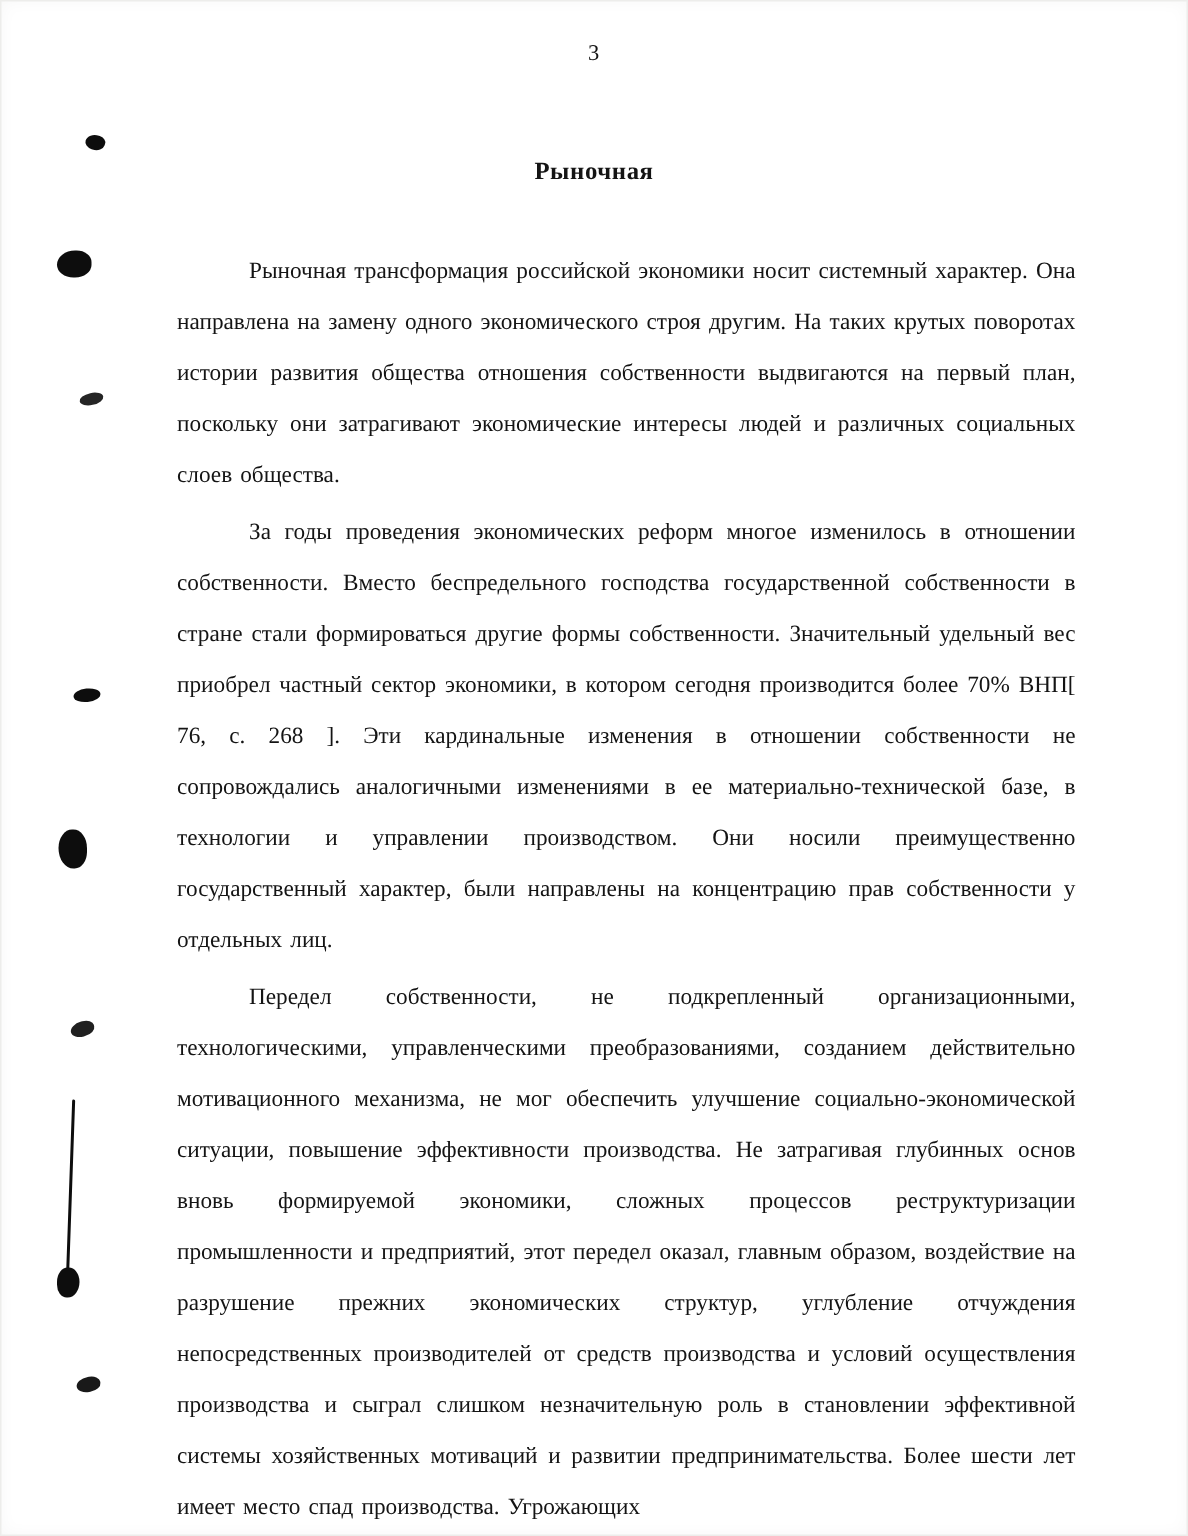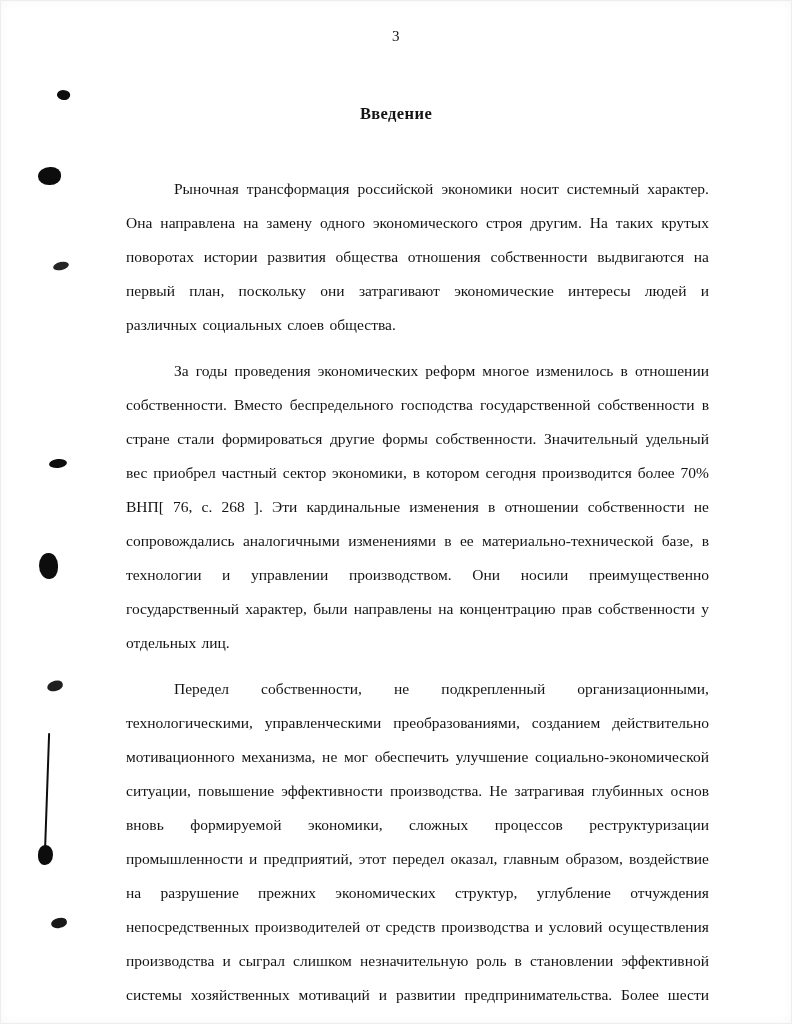--- a/index.html
+++ b/index.html
@@ -42,21 +42,21 @@
     position: absolute;
     top: 160px;
     left: 114px;
     width: 607px;
     font-size: 15.5px;
     line-height: 34px;
     text-align: justify;
     word-spacing: 1.5px;
   }
   .body-text p {
-    margin: 12px;
+    margin: 4px;
     padding: 0;
     text-indent: 48px;
   }
   
   .ink {
     position: absolute;
     background: #0d0d0d;
   }
   .blot-1 { left: 57px; top: 90px;  width: 13px; height: 10px; border-radius: 60% 40% 55% 45%; transform: rotate(18deg); }
   .blot-2 { left: 38px; top: 167px; width: 23px; height: 18px; border-radius: 55% 45% 50% 50%; }
@@ -68,21 +68,21 @@
   .blot-7 { left: 38px; top: 845px; width: 15px; height: 20px; border-radius: 50% 50% 55% 45%; }
   .blot-8 { left: 51px; top: 918px; width: 16px; height: 10px; border-radius: 55% 45% 50% 50%; transform: rotate(-10deg); opacity: 0.95; }
 </style>
 </head>
 <body>
 
 <div class="page">
 
   <div class="page-number">3</div>
 
-  <h1 class="doc-title">Введение</h1>
+  <h1 class="doc-title">Рыночная</h1>
 
   <div class="body-text">
     <p>Рыночная трансформация российской экономики носит системный характер. Она направлена на замену одного экономического строя другим. На таких крутых поворотах истории развития общества отношения собственности выдвигаются на первый план, поскольку они затрагивают экономические интересы людей и различных социальных слоев общества.</p>
     <p>За годы проведения экономических реформ многое изменилось в отношении собственности. Вместо беспредельного господства государственной собственности в стране стали формироваться другие формы собственности. Значительный удельный вес приобрел частный сектор экономики, в котором сегодня производится более 70% ВНП[ 76, с. 268 ]. Эти кардинальные изменения в отношении собственности не сопровождались аналогичными изменениями в ее материально-технической базе, в технологии и управлении производством. Они носили преимущественно государственный характер, были направлены на концентрацию прав собственности у отдельных лиц.</p>
     <p>Передел собственности, не подкрепленный организационными, технологическими, управленческими преобразованиями, созданием действительно мотивационного механизма, не мог обеспечить улучшение социально-экономической ситуации, повышение эффективности производства. Не затрагивая глубинных основ вновь формируемой экономики, сложных процессов реструктуризации промышленности и предприятий, этот передел оказал, главным образом, воздействие на разрушение прежних экономических структур, углубление отчуждения непосредственных производителей от средств производства и условий осуществления производства и сыграл слишком незначительную роль в становлении эффективной системы хозяйственных мотиваций и развитии предпринимательства. Более шести лет имеет место спад производства. Угрожающих</p>
   </div>
 
   <div class="ink blot-1"></div>
   <div class="ink blot-2"></div>
   <div class="ink blot-3"></div>

